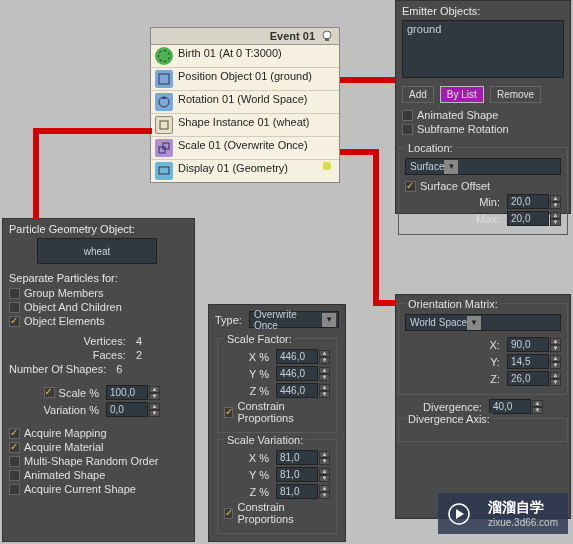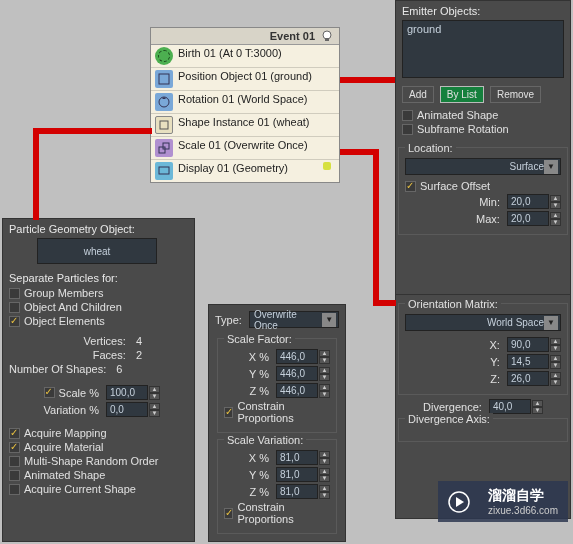--- a/index.html
+++ b/index.html
@@ -4,27 +4,27 @@
 <style>
   * { box-sizing: border-box; margin: 0; padding: 0; }
   body { background: #C0C0C0; font-family: Arial, sans-serif; font-size: 11px; color: #D0D0D0; width: 573px; height: 544px; position: relative; overflow: hidden; }
   
   .panel { background: #4A4A4A; border: 1px solid #333; position: absolute; font-size: 11px; }
   .panel-section { padding: 4px 6px; }
   .label { color: #E0E0E0; font-size: 11px; }
   .hdr { color: #E8E8E8; font-size: 11px; display: block; margin-bottom: 3px; }
   
   .btn { background: #4A4A4A; border: 1px solid #666; color: #E0E0E0; font-size: 10px; padding: 2px 6px; cursor: pointer; margin-right: 3px; }
-  .btn-highlight { border: 1px solid #BBB; background: #15803d; }
+  .btn-highlight { border: 1px solid #BBB; background: #a21caf; }
   .input-text { background: #303840; border: 1px solid #222; color: #C5D0DB; font-size: 10px; padding: 12px 3px; height: 15px; }
   .spinner { background: #303840; border: 1px solid #222; color: #C5D0DB; width: 42px; height: 15px; font-size: 10px; padding: 0 3px; display: inline-block; line-height: 13px; }
   .spin-btns { display: inline-flex; flex-direction: column; margin-left: 1px; }
   .spin-btn { width: 11px; height: 7px; background: #555; border: 1px solid #333; font-size: 6px; line-height: 4px; text-align: center; color: #ccc; cursor: pointer; }
   
-  .dropdown { background: #303840; border: 1px solid #222; color: #C5D0DB; display: flex; align-items: center; justify-content: flex-end; height: 17px; padding: 0 2px 0 4px; font-size: 10px; }
+  .dropdown { background: #303840; border: 1px solid #222; color: #C5D0DB; display: flex; align-items: center; justify-content: flex-start; height: 17px; padding: 0 2px 0 4px; font-size: 10px; }
   .dd-arrow { width: 14px; height: 14px; background: #888; color: #222; display: flex; align-items: center; justify-content: center; font-size: 8px; }
   
   .chk { width: 11px; height: 11px; border: 1px solid #666; background: #3A3A3A; display: inline-block; vertical-align: middle; margin-right: 4px; position: relative; }
   .chk.on::after { content: "✓"; position: absolute; top: -2px; left: 0; font-size: 10px; color: #E8C040; }
   
   .row { display: flex; align-items: center; margin: 2px 0; }
   .row .label { margin-right: 4px; }
   .row.right { justify-content: flex-end; }
   
   .group-box { border: 1px solid #5A5A5A; margin: 4px 2px; padding: 4px 6px 6px; position: relative; }
@@ -103,21 +103,21 @@
       <span class="ev-icon ev-disp">
         <svg width="14" height="14" viewBox="0 0 14 14">
           <rect x="2" y="3" width="10" height="7" fill="none" stroke="#335"></rect>
         </svg>
       </span>
       <span>Display 01 (Geometry)</span>
       <span class="dot-yellow"></span>
     </div>
 </div>
 
-<div class="panel" style="left:395px; top:0; width:176px; height:330px;">
+<div class="panel" style="left:395px; top:0; width:176px; height:214px;">
   <div class="panel-section">
     <span class="hdr">Emitter Objects:</span>
     <div class="listbox" style="height:58px;">
       <span>ground</span>
     </div>
     <div style="margin-top:8px;">
       <button class="btn">Add</button>
       <button class="btn btn-highlight">By List</button>
       <button class="btn">Remove</button>
     </div>
@@ -285,21 +285,21 @@
   </div>
 </div>
 
 <div class="red-line" style="left:340px; top:77px; width:55px; height:6px;"></div>
 <div class="red-line" style="left:340px; top:149px; width:38px; height:6px;"></div>
 <div class="red-line" style="left:373px; top:149px; width:6px; height:156px;"></div>
 <div class="red-line" style="left:373px; top:300px; width:23px; height:6px;"></div>
 <div class="red-line" style="left:33px; top:128px; width:119px; height:6px;"></div>
 <div class="red-line" style="left:33px; top:128px; width:6px; height:92px;"></div>
 
-<div style="position:absolute; right:5px; bottom:22px; background:rgba(45,55,80,0.85); padding:6px 10px; display:flex; align-items:center; gap:18px; z-index:10;">
+<div style="position:absolute; right:5px; bottom:10px; background:rgba(45,55,80,0.85); padding:6px 10px; display:flex; align-items:center; gap:18px; z-index:10;">
   <svg width="22" height="22" viewBox="0 0 22 22">
       <circle cx="11" cy="11" r="10" fill="none" stroke="#fff" stroke-width="1.5"></circle>
       <path d="M8 6 L16 11 L8 16 Z" fill="#fff"></path>
     </svg>
   <div>
     <div style="color:#fff; font-size:14px; font-weight:bold;">溜溜自学</div>
     <div style="color:#ccc; font-size:10px;">zixue.3d66.com</div>
   </div>
 </div>
 

